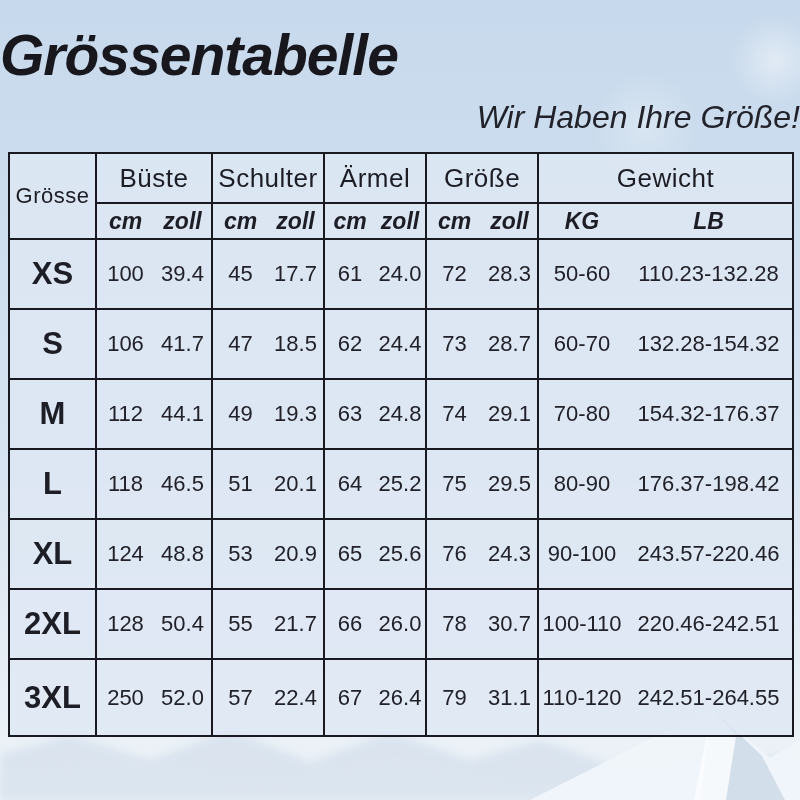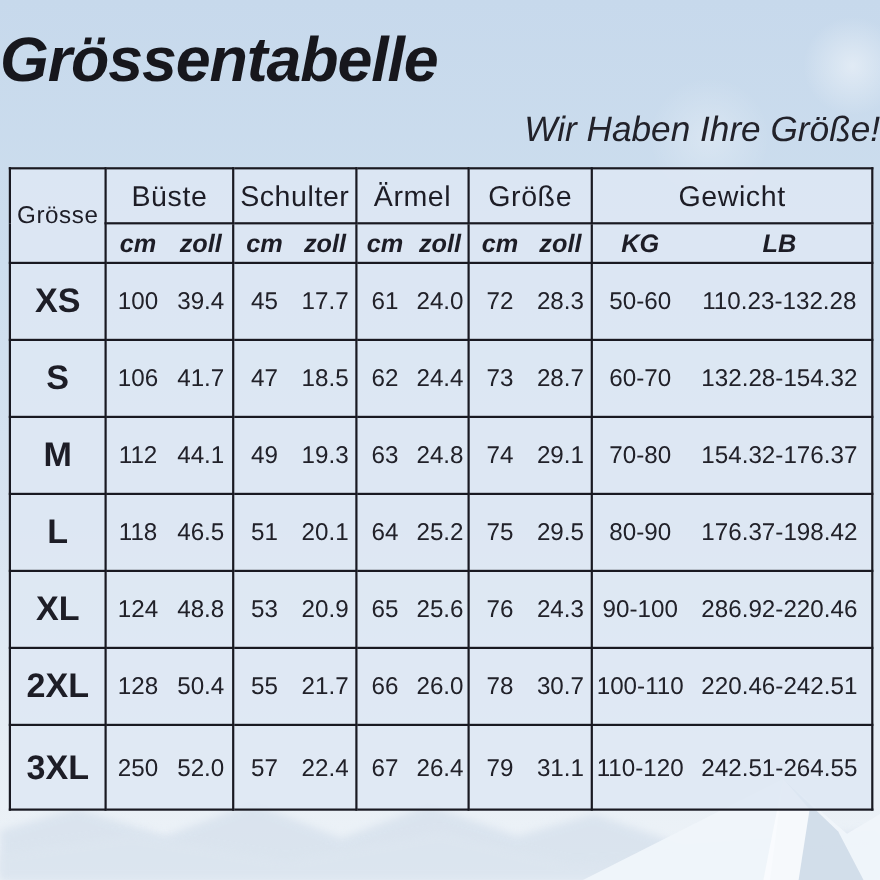--- a/index.html
+++ b/index.html
@@ -289,21 +289,21 @@
         </td>
       <td>
           <div class="pair vals">
             <span>76</span>
             <span>24.3</span>
           </div>
         </td>
       <td>
           <div class="pair vals gewicht">
             <span>90-100</span>
-            <span>286.92-220.46</span>
+            <span>243.57-220.46</span>
           </div>
         </td>
     </tr>
     <tr class="data-row">
       <td class="size-td">2XL</td>
       <td>
           <div class="pair vals">
             <span>128</span>
             <span>50.4</span>
           </div>

